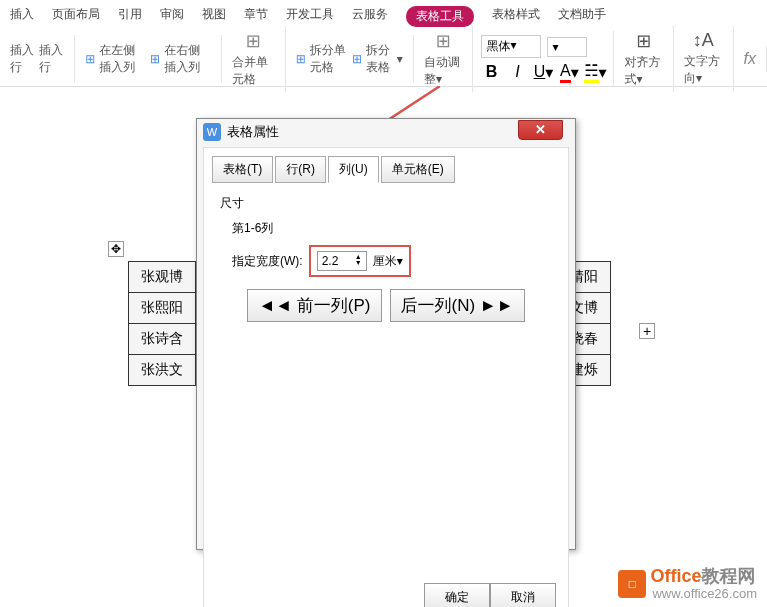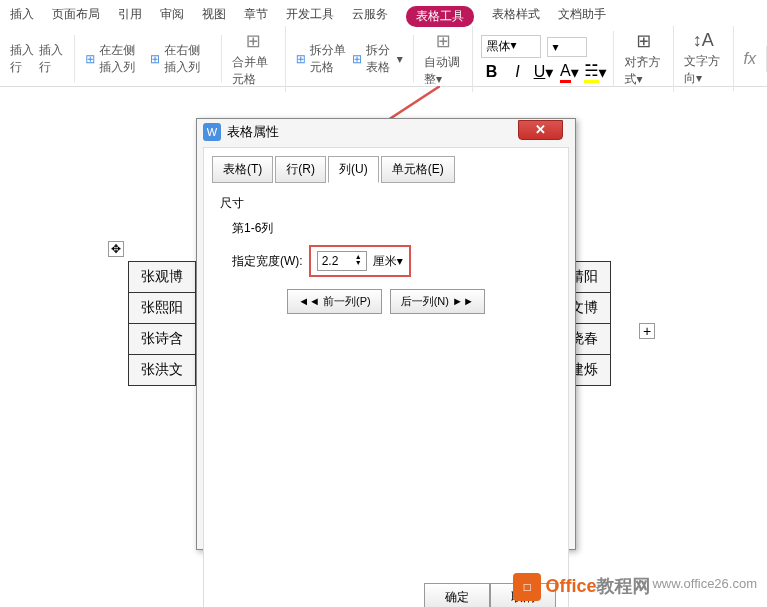--- a/index.html
+++ b/index.html
@@ -40,32 +40,32 @@
     .dlg-content { font-size: 12px; padding: 4px 8px; }
     .section-label { margin-bottom: 8px; }
     .row { display: flex; align-items: center; gap: 6px; margin-bottom: 8px; }
     .indent { margin-left: 12px; }
     .highlight { border: 2px solid #d9534f; padding: 4px 6px; display: inline-flex; gap: 6px; align-items: center; }
     .spinner { border: 1px solid #999; width: 50px; padding: 2px 4px; font-size: 12px; display: inline-flex; align-items: flex-start; }
     .spin-btns { display: inline-flex; flex-direction: column; margin-left: auto; }
     .spin-btns span { font-size: 7px; line-height: 6px; cursor: pointer; }
     
     .nav-row { display: flex; justify-content: center; gap: 8px; margin-top: 12px; }
-    .nav-btn { border: 1px solid #999; background: linear-gradient(#fff,#e8e8e8); padding: 4px 10px; font-size: 11px; cursor: pointer; }
+    .nav-btn { border: 1px solid #999; background: linear-gradient(#fff,#e8e8e8); padding: 4px 10px; font-size: 17px; cursor: pointer; }
     
     .dlg-footer { position: absolute; bottom: 10px; right: 12px; display: flex; gap: 0; }
     .dlg-btn { border: 1px solid #999; background: linear-gradient(#fff,#e8e8e8); padding: 5px 20px; font-size: 12px; cursor: pointer; }
     
     .arrow { position: absolute; left: 300px; top: 86px; width: 140px; height: 90px; pointer-events: none; }
     
     .watermark { position: absolute; right: 10px; bottom: 6px; display: flex; align-items: center; gap: 4px; }
     .wm-icon { width: 28px; height: 28px; background: #e8641b; border-radius: 4px; display: flex; align-items: center; justify-content: center; color: #fff; font-size: 12px; font-weight: bold; }
     .wm-text1 { color: #e8641b; font-size: 18px; font-weight: bold; }
     .wm-text2 { color: #999; font-size: 13px; margin-left: 2px; }
-    .wm-sub { display: flex; flex-direction: row; line-height: 1.1; }
+    .wm-sub { display: flex; flex-direction: column; line-height: 1.1; }
   </style>
 </head>
 <body>
 
 <div class="ribbon-tabs">
   <span>插入</span>
   <span>页面布局</span>
   <span>引用</span>
   <span>审阅</span>
   <span>视图</span>

